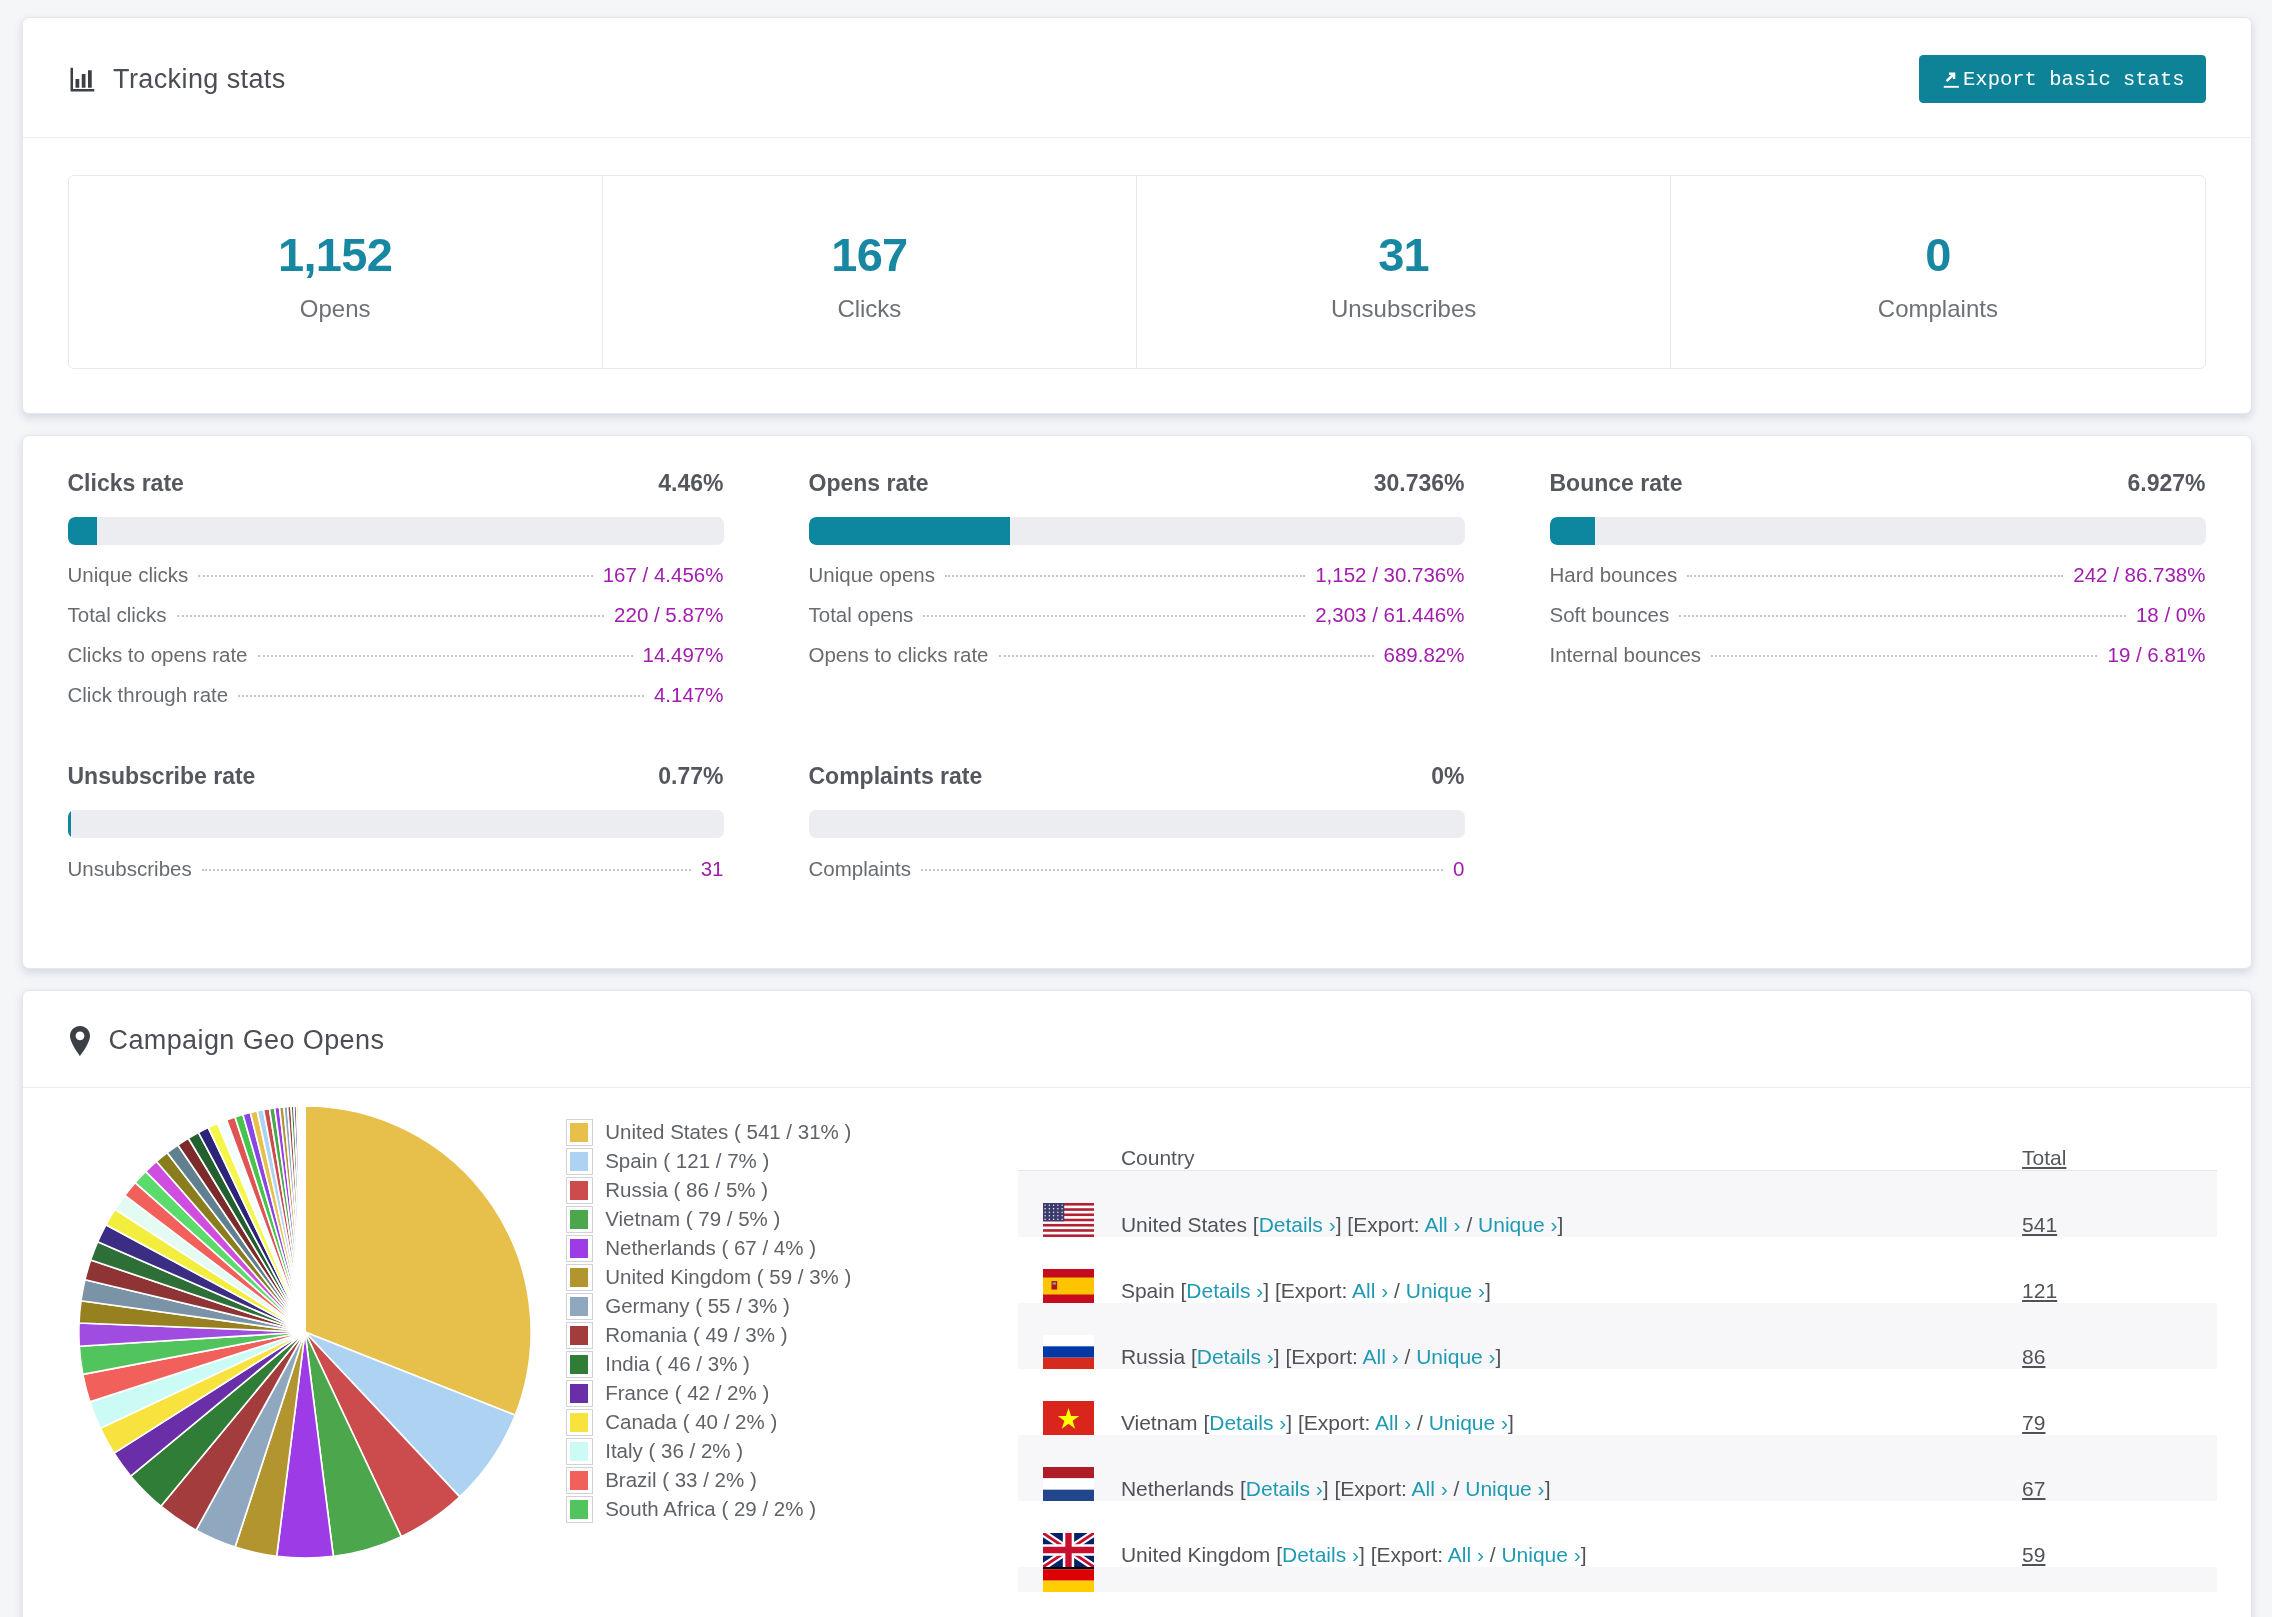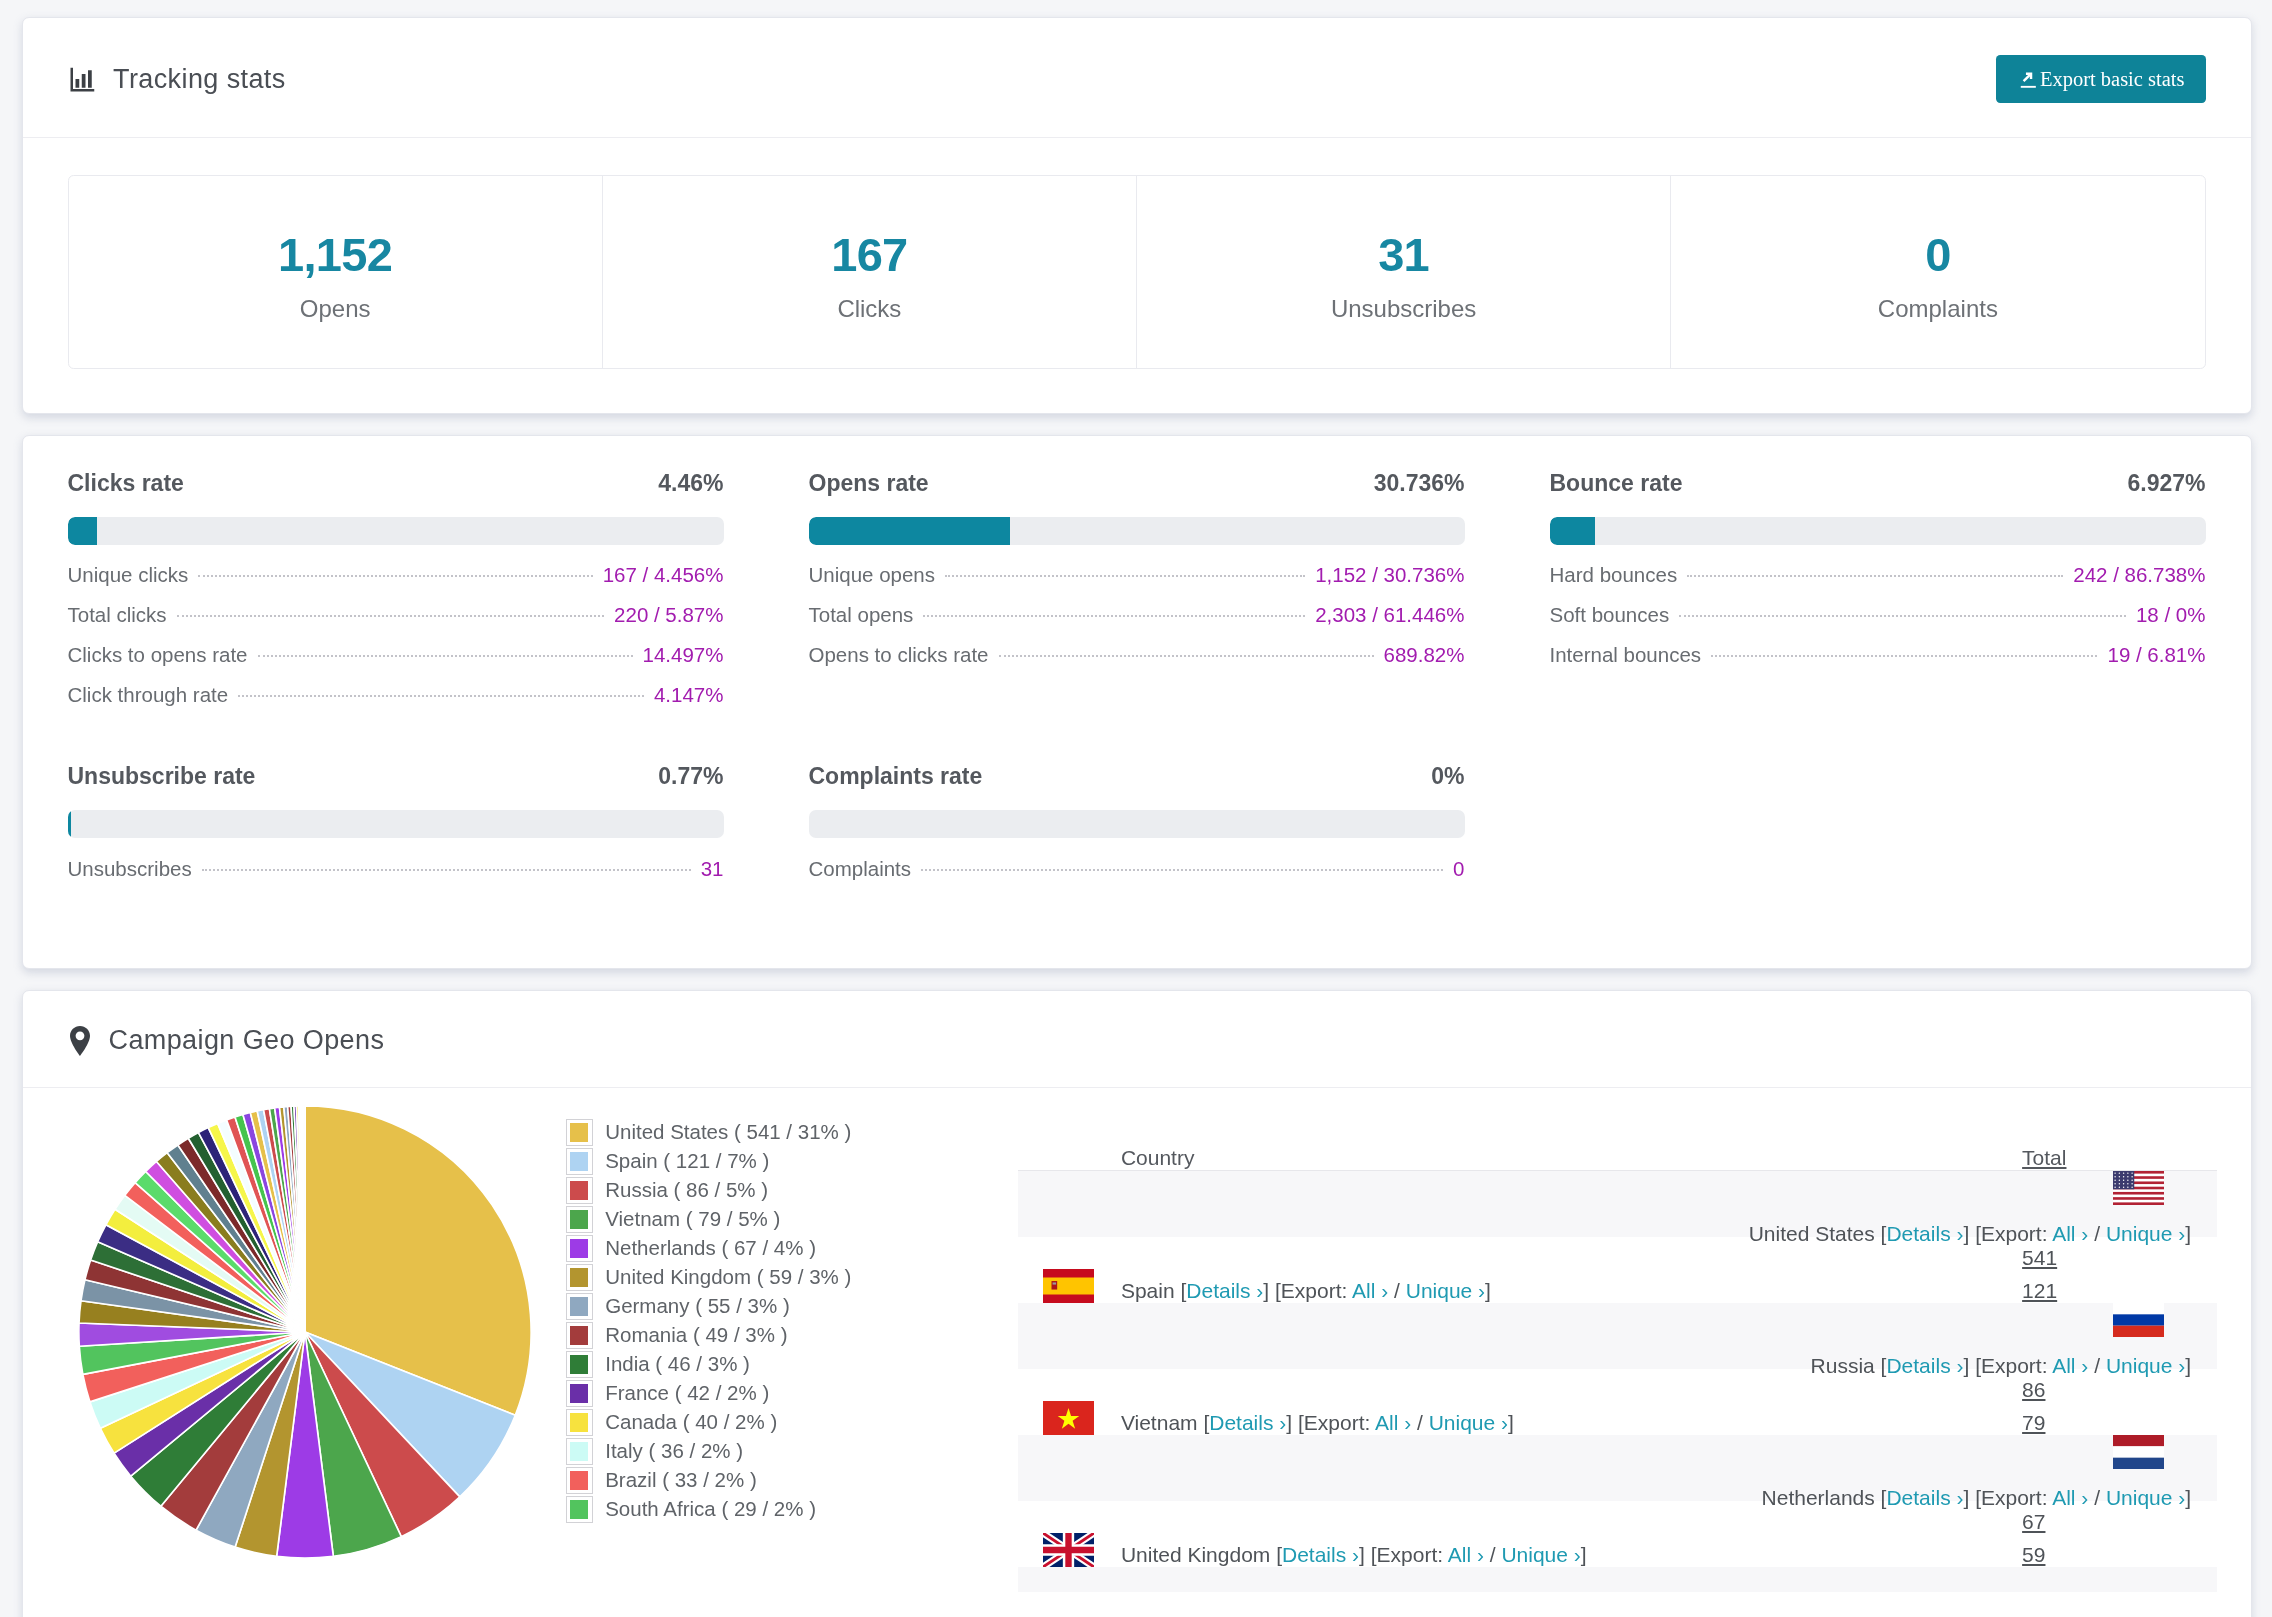--- a/index.html
+++ b/index.html
@@ -23,21 +23,21 @@
   
   .card-head {
     display:flex; align-items:center; gap:15.5px;
     padding:37px 45px 34px; border-bottom:1.4px solid #ededf1;
   }
   .card-title { font-size:27px; font-weight:400; color:#4a4e54; letter-spacing:0.4px; }
   .head-spacer { flex:1; }
   .btn-export {
     display:flex; align-items:center; gap:0;
     background:#0e8398; color:#ffffff; border:none; border-radius:4.2px;
-    font-family:Liberation Serif, serif; font-size:20.5px; padding:12.7px 21px; cursor:pointer;
+    font-family:Liberation Mono, monospace; font-size:20.5px; padding:12.7px 21px; cursor:pointer;
   }
   .stats-strip {
     margin:37px 45px 44px; border:1.4px solid #e9eaef; border-radius:5.6px;
     display:flex;
   }
   .stat-cell {
     flex:1; text-align:center; padding:51px 0 45px;
     border-right:1.4px solid #e9eaef;
   }
   .stat-cell:last-child { border-right:none; }
@@ -61,21 +61,21 @@
   .geo-body { display:flex; align-items:flex-start; padding:0 34px 0 49px; }
   .pie-wrap { width:494px; flex:0 0 494px; margin-top:11.3px; }
   .legend { list-style:none; width:452px; flex:0 0 452px; margin-top:30px; }
   .legend li { display:flex; align-items:center; height:29px; font-size:20.5px; color:#5f6368; }
   .swatch { width:27px; height:27px; border:1.4px solid #d2d2d6; background:#fff; margin-right:12.7px; flex:0 0 27px; display:flex; align-items:center; justify-content:center; }
   .swatch i { display:block; width:18.4px; height:18.4px; }
 
   .geo-table { flex:1; margin-top:21px; }
   .trow { display:flex; align-items:flex-end; height:66px; padding:0 25.4px; font-size:21px; color:#4f5358; }
   .trow.head { height:62px; border-bottom:1.4px solid #e7e7eb; color:#54585e; }
-  .trow.shade { background:#f7f7f9;flex-direction:column; }
+  .trow.shade { background:#f7f7f9; }
   .trow .flag { width:51px; height:34px; flex:0 0 51px; margin-right:27px; }
   .trow.head .flag { visibility:hidden; height:0; }
   .trow .cname { white-space:nowrap; }
   .trow .total { margin-left:auto; width:169px;text-decoration:underline; }
   .trow a { color:#1f9ab2; text-decoration:none; }
   .trow.partial { height:25.4px; overflow:hidden; }
   .trow.partial .flag { margin-top:45px; }
 
   .icon-svg { display:block; }
 </style>

